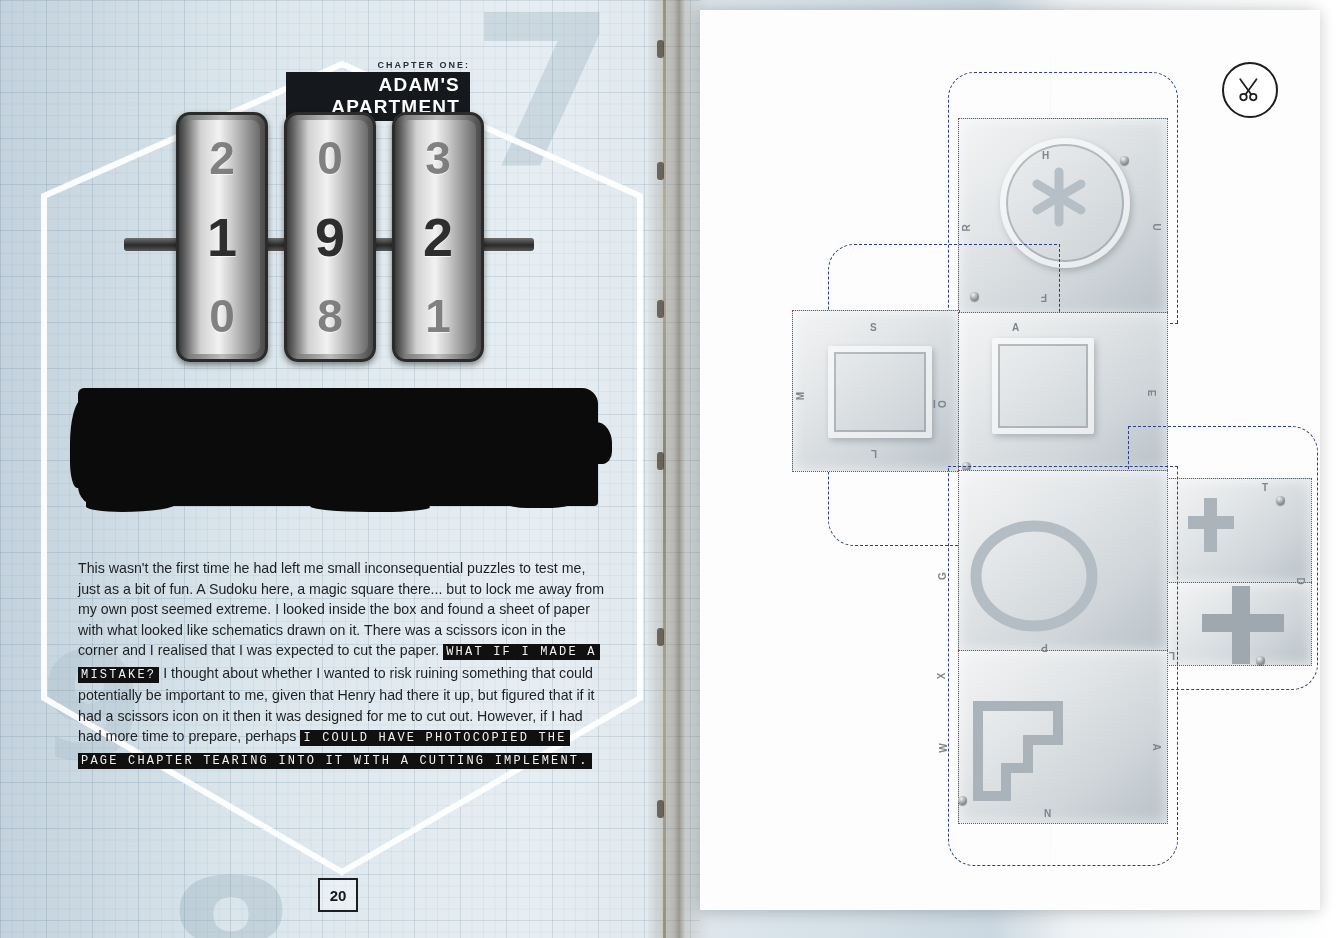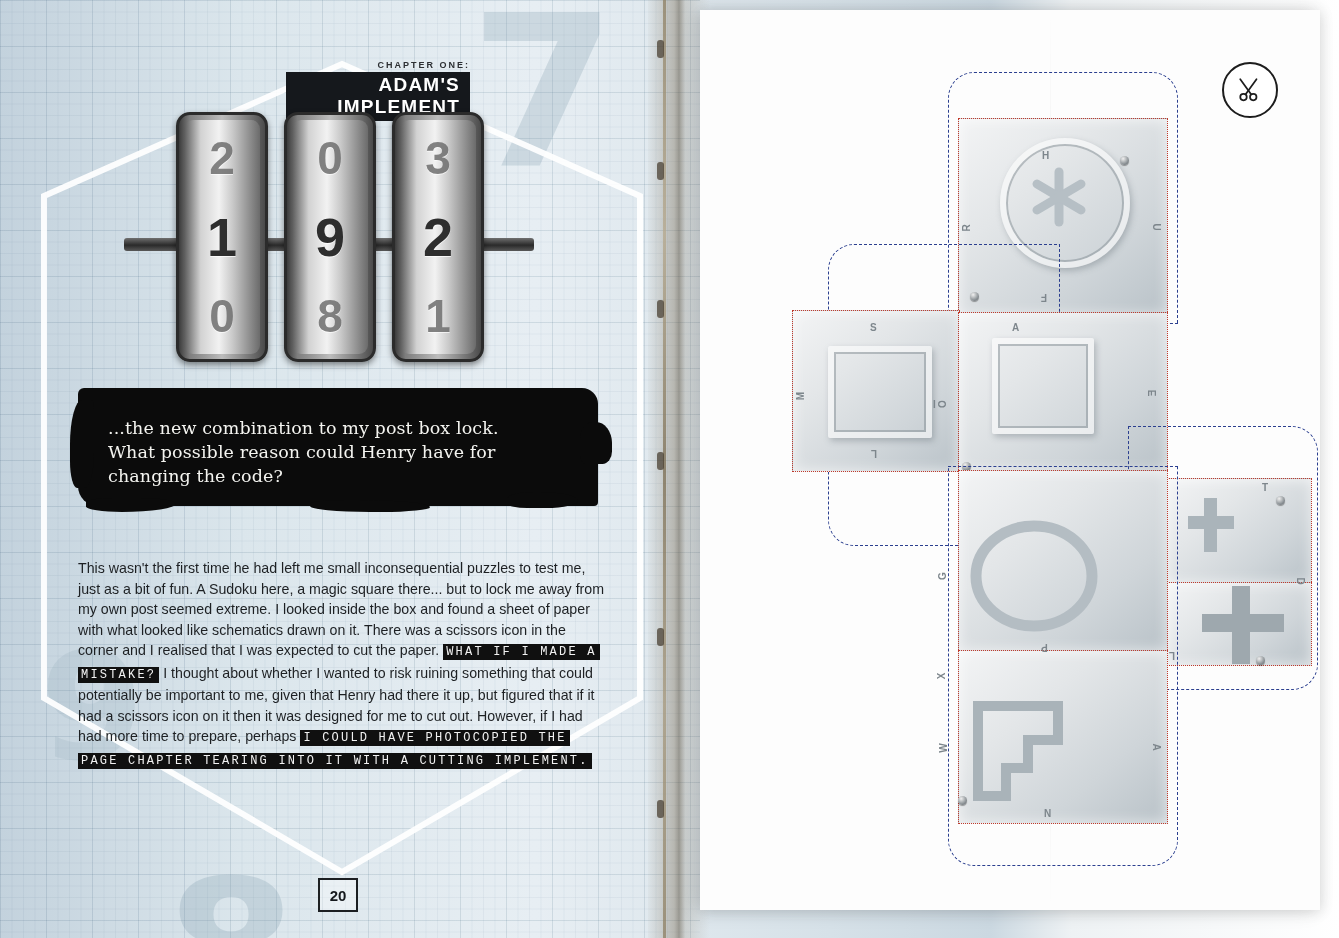--- a/index.html
+++ b/index.html
@@ -209,21 +209,21 @@
   <div class="ghost-num gn-7">7</div>
   <div class="ghost-num gn-8">8</div>
   <div class="ghost-num gn-9">9</div>
 
   <svg class="hex-frame" viewBox="0 0 608 820">
     <polygon points="304,6 602,138 602,640 304,814 6,640 6,138" fill="none" stroke="rgba(255,255,255,.92)" stroke-width="6"></polygon>
   </svg>
 
   <div class="chapter">
     <div class="chapter-one">CHAPTER ONE:</div>
-    <div class="chapter-name">ADAM'S IMPLEMENT</div>
+    <div class="chapter-name">ADAM'S APARTMENT</div>
   </div>
 
   <div class="dials">
     <div class="bar-behind" style="left:-52px;top:126px;width:410px;"></div>
 
     <div class="dial" style="left:0px;">
       <div class="dial-inner">
         <div class="dnum dim">2</div>
         <div class="dnum main">1</div>
         <div class="dnum dim">0</div>
@@ -245,25 +245,20 @@
         <div class="dnum dim">1</div>
       </div>
     </div>
   </div>
 
   <div class="quote-block">
     <div class="quote-ink"></div>
     <div class="ink-splat" style="left:430px;top:104px;width:70px;height:16px;border-radius:40% 60% 50% 30%;"></div>
     <div class="ink-splat" style="left:232px;top:112px;width:120px;height:12px;border-radius:30% 60% 40% 50%;"></div>
     <div class="ink-splat" style="left:8px;top:110px;width:90px;height:14px;border-radius:30% 40% 60% 40%;"></div>
-    <div class="quote-text">
-      <div>...the new combination to my post box lock.</div>
-      <div>What possible reason could Henry have for</div>
-      <div>changing the code?</div>
-    </div>
   </div>
 
   <div class="body-copy">
     <span>This wasn't the first time he had left me small inconsequential puzzles to test me, just as a bit of fun. A Sudoku here, a magic square there... but to lock me away from my own post seemed extreme. I looked inside the box and found a sheet of paper with what looked like schematics drawn on it. There was a scissors icon in the corner and I realised that I was expected to cut the paper.</span>
     <span class="typed">WHAT IF I MADE A MISTAKE?</span>
     <span>I thought about whether I wanted to risk ruining something that could potentially be important to me, given that Henry had there it up, but figured that if it had a scissors icon on it then it was designed for me to cut out. However, if I had had more time to prepare, perhaps</span>
     <span class="typed">I COULD HAVE PHOTOCOPIED THE PAGE CHAPTER TEARING INTO IT WITH A CUTTING IMPLEMENT.</span>
   </div>
 
   <div class="page-num">

